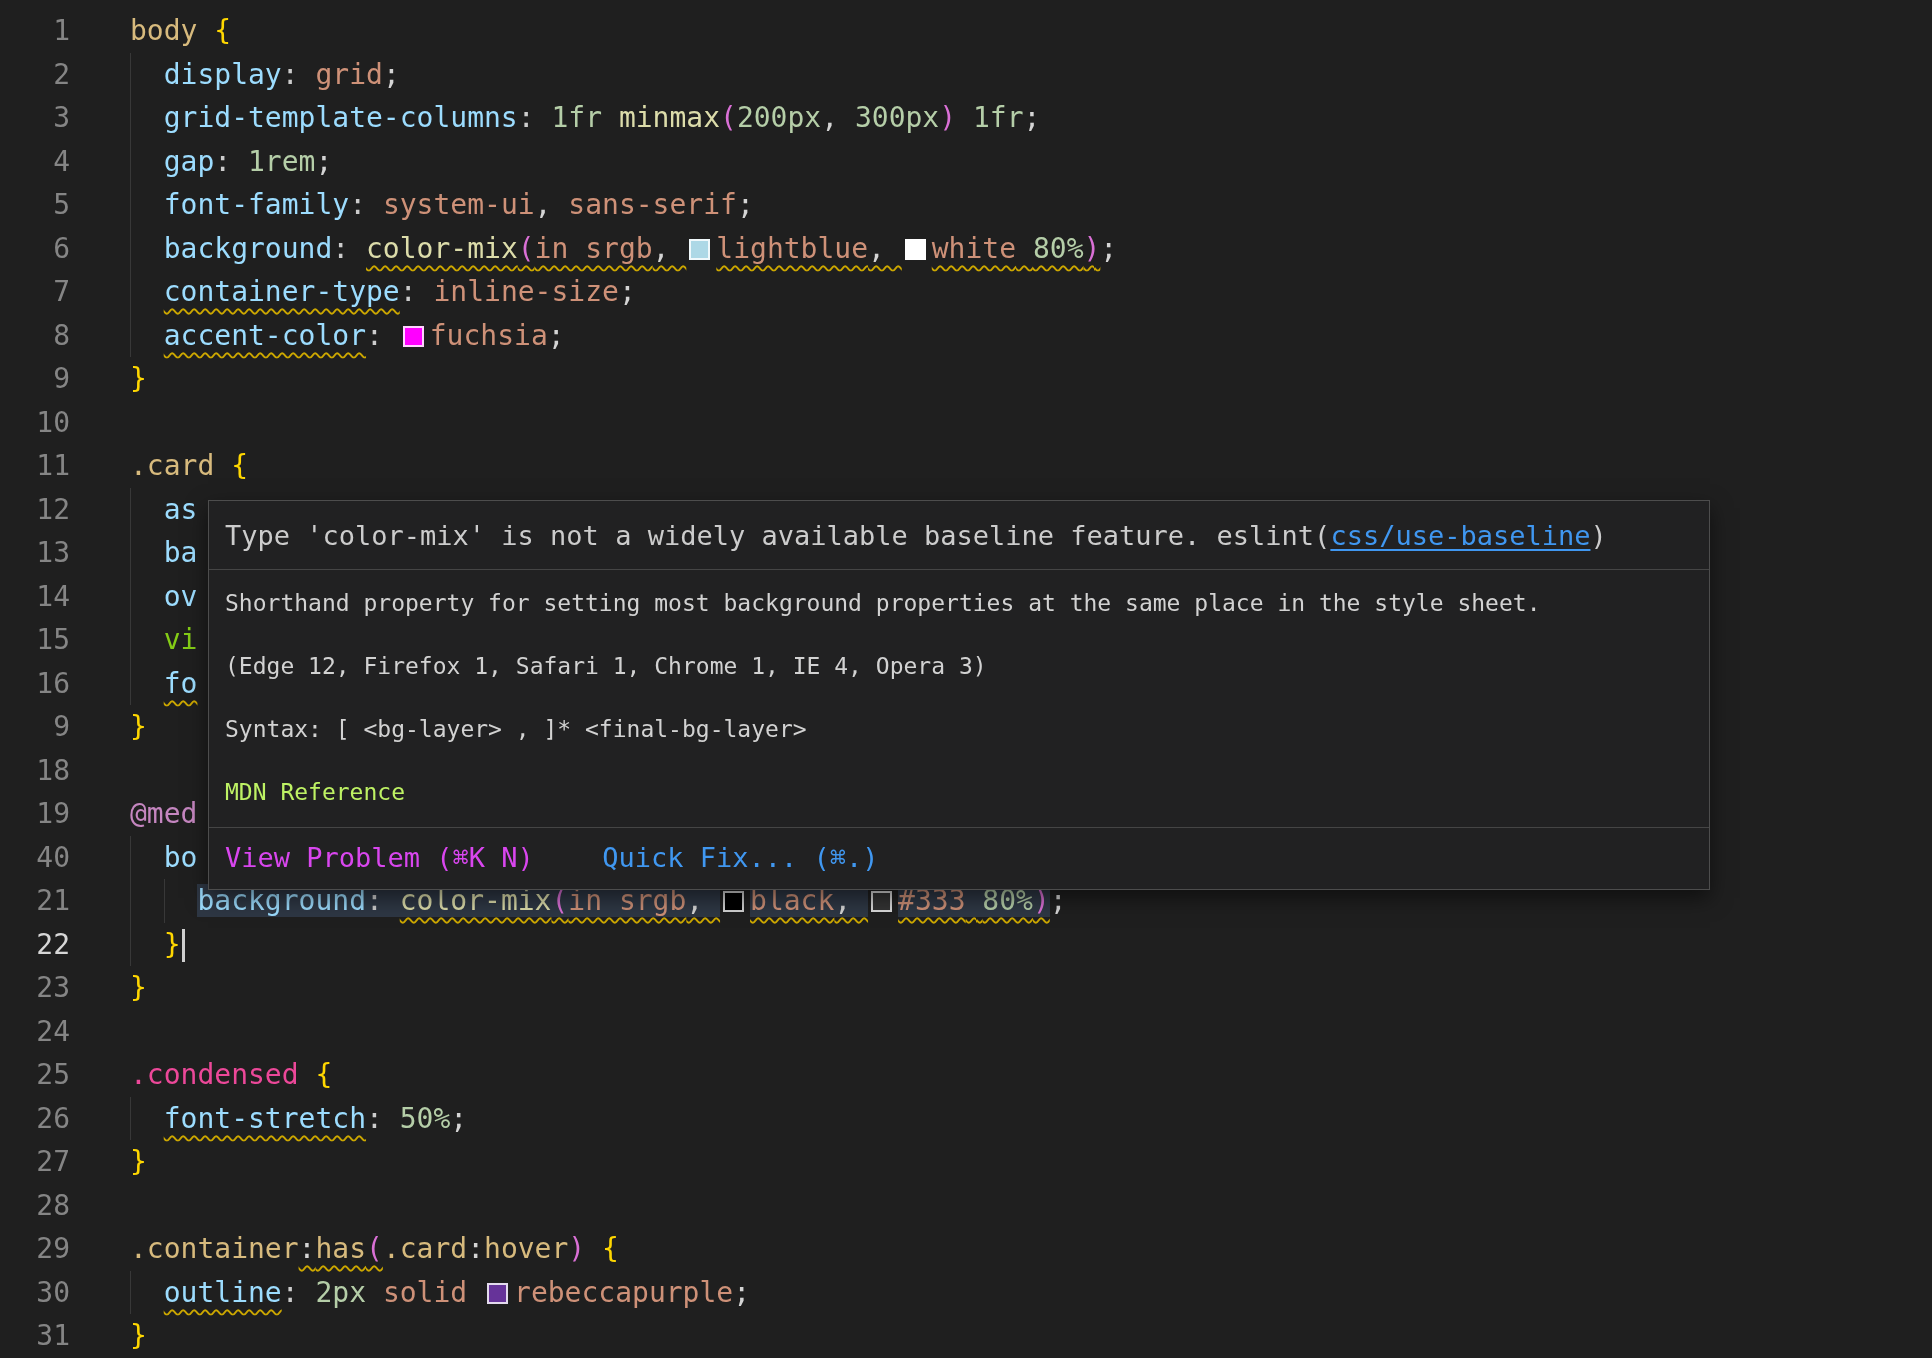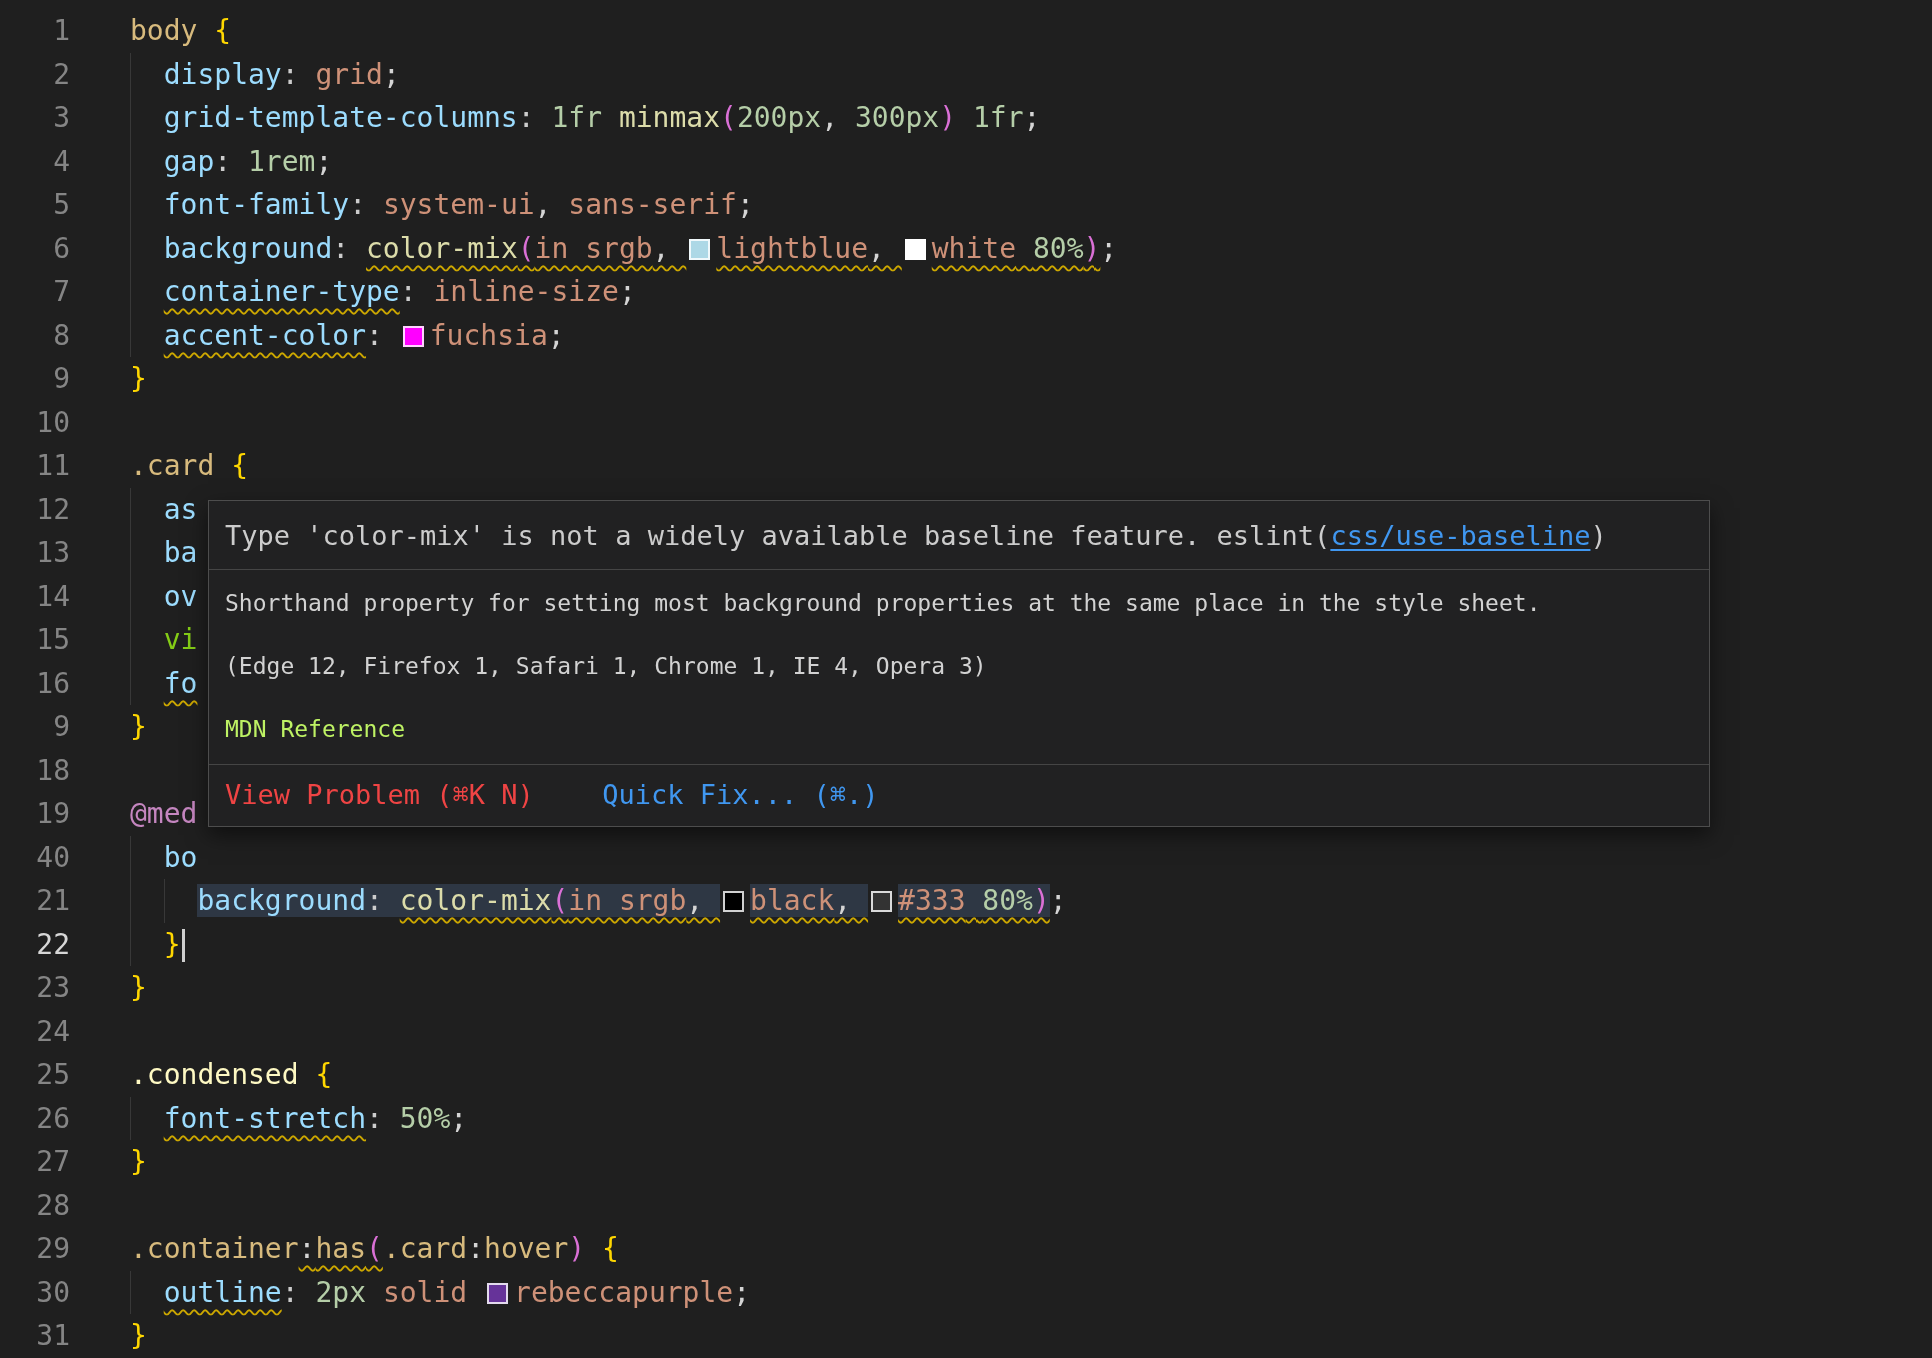--- a/index.html
+++ b/index.html
@@ -96,44 +96,45 @@
       <div class="line"><span class="gutter">15</span><span class="code"><span class="guide" style="left: 0px;"></span><span style="color: rgb(204, 204, 204);">  </span><span style="color: #84cc16;">vi</span></span></div>
       <div class="line"><span class="gutter">16</span><span class="code"><span class="guide" style="left: 0px;"></span><span style="color: rgb(204, 204, 204);">  </span><span class="sq" style="color: rgb(156, 220, 254);">fo</span></span></div>
       <div class="line"><span class="gutter">9</span><span class="code"><span style="color: rgb(255, 215, 0);">}</span></span></div>
       <div class="line"><span class="gutter">18</span><span class="code"></span></div>
       <div class="line"><span class="gutter">19</span><span class="code"><span style="color: rgb(197, 134, 192);">@med</span></span></div>
       <div class="line"><span class="gutter">40</span><span class="code"><span class="guide" style="left: 0px;"></span><span style="color: rgb(204, 204, 204);">  </span><span style="color: rgb(156, 220, 254);">bo</span></span></div>
       <div class="line"><span class="gutter">21</span><span class="code"><span class="guide" style="left: 0px;"></span><span class="guide" style="left: 33.74px;"></span><span style="color: rgb(204, 204, 204);">    </span><span class="hl" style="color: rgb(156, 220, 254);">background</span><span class="hl" style="color: rgb(204, 204, 204);">: </span><span class="sq hl" style="color: rgb(220, 220, 170);">color-mix</span><span class="sq hl" style="color: rgb(218, 112, 214);">(</span><span class="sq hl" style="color: rgb(206, 145, 120);">in srgb</span><span class="sq hl" style="color: rgb(212, 212, 212);">, </span><span class="swatch hl" style="background: rgb(0, 0, 0);"></span><span class="sq hl" style="color: rgb(206, 145, 120);">black</span><span class="sq hl" style="color: rgb(212, 212, 212);">, </span><span class="swatch hl" style="background: rgb(51, 51, 51);"></span><span class="sq hl" style="color: rgb(206, 145, 120);">#333</span><span class="sq hl" style="color: rgb(204, 204, 204);"> </span><span class="sq hl" style="color: rgb(181, 206, 168);">80%</span><span class="sq hl" style="color: rgb(218, 112, 214);">)</span><span style="color: rgb(212, 212, 212);">;</span></span></div>
       <div class="line"><span class="gutter active">22</span><span class="code"><span class="guide" style="left: 0px;"></span><span style="color: rgb(204, 204, 204);">  </span><span style="color: rgb(255, 215, 0);">}</span><span class="caret"></span></span></div>
       <div class="line"><span class="gutter">23</span><span class="code"><span style="color: rgb(255, 215, 0);">}</span></span></div>
       <div class="line"><span class="gutter">24</span><span class="code"></span></div>
-      <div class="line"><span class="gutter">25</span><span class="code"><span style="color: #fef9c3;">.condensed</span><span style="color: rgb(204, 204, 204);"> </span><span style="color: rgb(255, 215, 0);">{</span></span></div>
+      <div class="line"><span class="gutter">25</span><span class="code"><span style="color: #ec4899;">.condensed</span><span style="color: rgb(204, 204, 204);"> </span><span style="color: rgb(255, 215, 0);">{</span></span></div>
       <div class="line"><span class="gutter">26</span><span class="code"><span class="guide" style="left: 0px;"></span><span style="color: rgb(204, 204, 204);">  </span><span class="sq" style="color: rgb(156, 220, 254);">font-stretch</span><span style="color: rgb(204, 204, 204);">: </span><span style="color: rgb(181, 206, 168);">50%</span><span style="color: rgb(212, 212, 212);">;</span></span></div>
       <div class="line"><span class="gutter">27</span><span class="code"><span style="color: rgb(255, 215, 0);">}</span></span></div>
       <div class="line"><span class="gutter">28</span><span class="code"></span></div>
       <div class="line"><span class="gutter">29</span><span class="code"><span style="color: rgb(215, 186, 125);">.container</span><span class="sq" style="color: rgb(212, 212, 212);">:</span><span class="sq" style="color: rgb(215, 186, 125);">has</span><span class="sq" style="color: rgb(218, 112, 214);">(</span><span style="color: rgb(215, 186, 125);">.card</span><span style="color: rgb(212, 212, 212);">:</span><span style="color: rgb(215, 186, 125);">hover</span><span style="color: rgb(218, 112, 214);">)</span><span style="color: rgb(204, 204, 204);"> </span><span style="color: rgb(255, 215, 0);">{</span></span></div>
       <div class="line"><span class="gutter">30</span><span class="code"><span class="guide" style="left: 0px;"></span><span style="color: rgb(204, 204, 204);">  </span><span class="sq" style="color: rgb(156, 220, 254);">outline</span><span style="color: rgb(204, 204, 204);">: </span><span style="color: rgb(181, 206, 168);">2px</span><span style="color: rgb(204, 204, 204);"> </span><span style="color: rgb(206, 145, 120);">solid</span><span style="color: rgb(204, 204, 204);"> </span><span class="swatch" style="background: rgb(102, 51, 153);"></span><span style="color: rgb(206, 145, 120);">rebeccapurple</span><span style="color: rgb(212, 212, 212);">;</span></span></div>
       <div class="line"><span class="gutter">31</span><span class="code"><span style="color: rgb(255, 215, 0);">}</span></span></div>
     </div>
 
   <div class="top-squiggle">
     
   </div>
 
   <div class="hover">
     <div class="hover-code"><span>Type 'color-mix' is not a widely available baseline feature. eslint(</span><a class="rule-link" style="color:#4097f0">css/use-baseline</a><span>)</span></div>
 
     <div class="divider"></div>
 
     <div class="hover-docs">
       <p>Shorthand property for setting most background properties at the same place in the style sheet.</p>
       <p>(Edge 12, Firefox 1, Safari 1, Chrome 1, IE 4, Opera 3)</p>
+      <p>Syntax: [ &lt;bg-layer&gt; , ]* &lt;final-bg-layer&gt;</p>
       <p><a style="color:#bef264">MDN Reference</a></p>
     </div>
 
     <div class="divider"></div>
 
     <div class="hover-actions">
-      <a style="color:#ef4444">View Problem (⌘K N)</a>
+      <a style="color:#d946ef">View Problem (⌘K N)</a>
       <a style="color:#4097f0">Quick Fix... (⌘.)</a>
     </div>
   </div>
 </div>
 
 </body></html>

